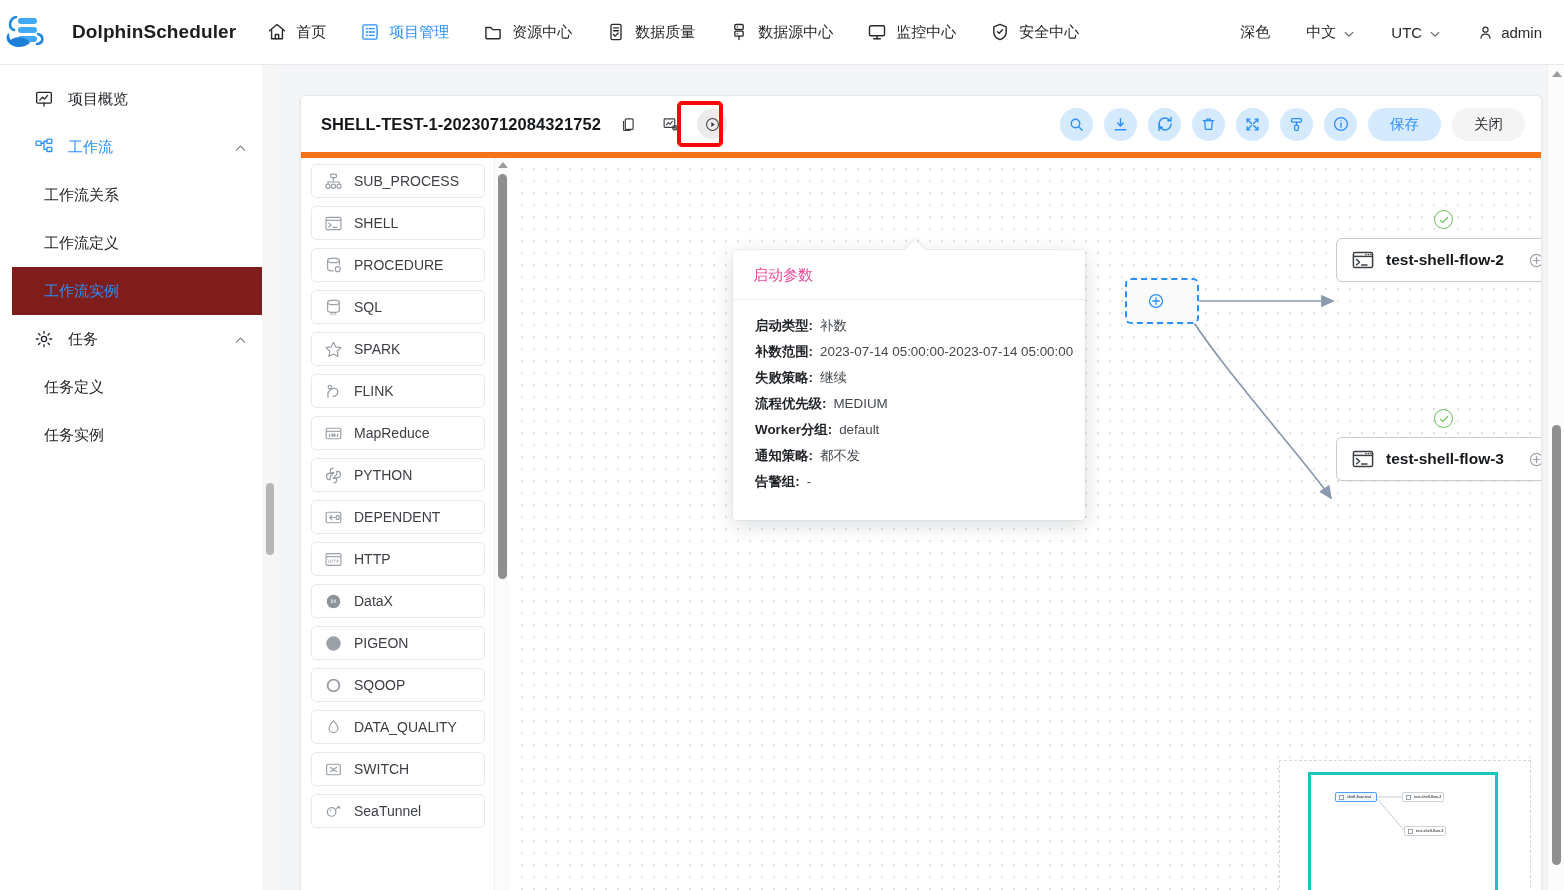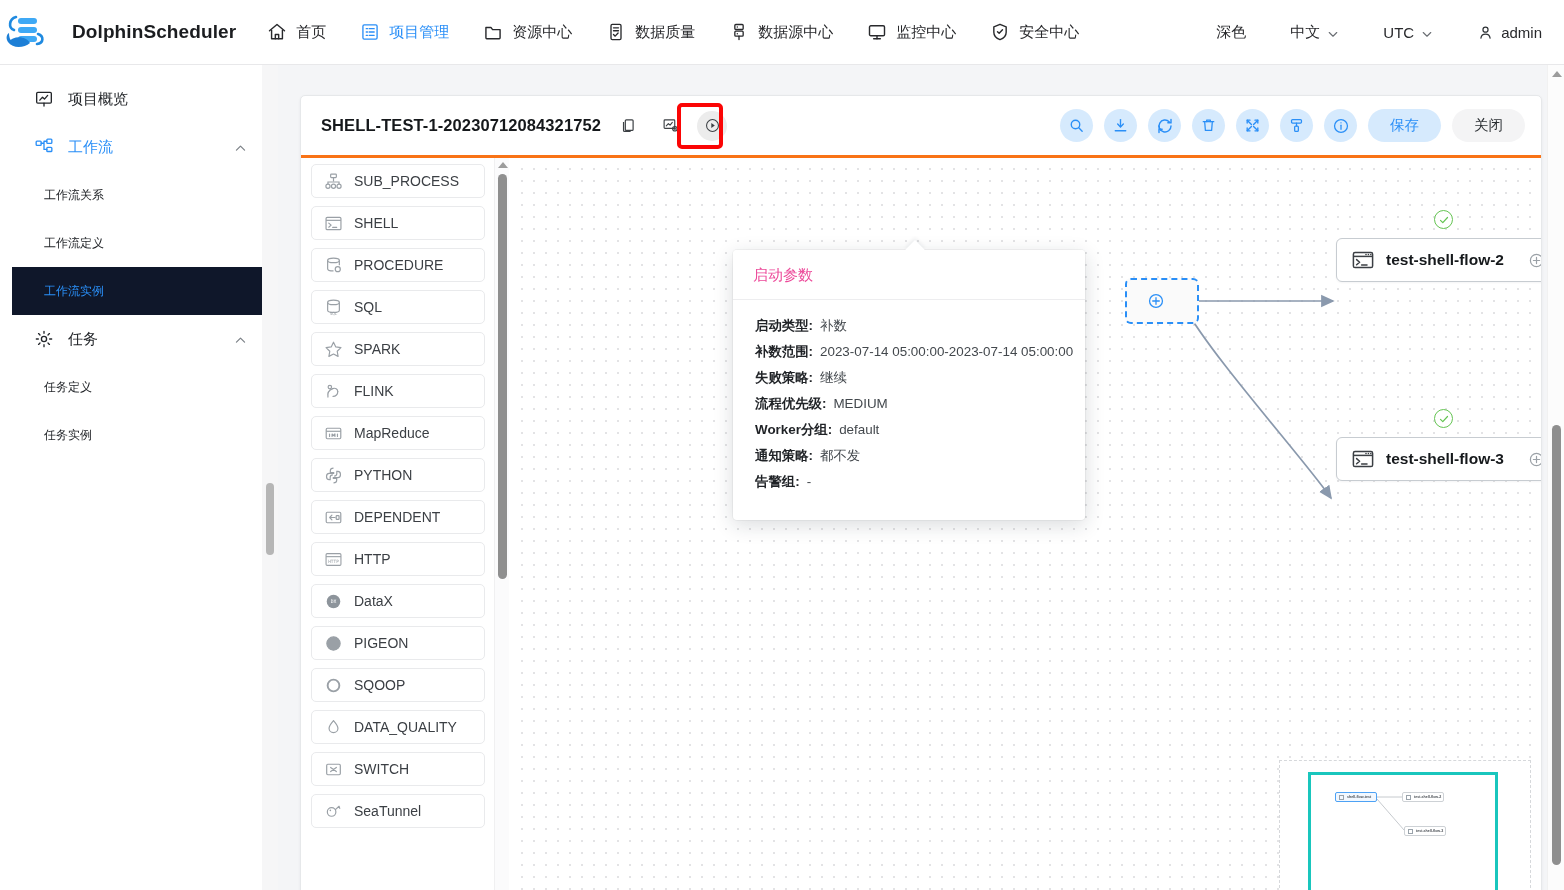--- a/index.html
+++ b/index.html
@@ -26,21 +26,21 @@
   .nav { display: flex; align-items: center; height: 65px; }
   .nav-item {
     display: flex; align-items: center; gap: 9px;
     padding: 0 17px; height: 65px; cursor: pointer;
     font-size: 15px; color: #28292c; white-space: nowrap;
   }
   .nav-item .ni-icon { width: 20px; height: 20px; display: block; flex: none; }
   .nav-item.active { color: #2a8ff7; }
   .nav-item.active .ni-icon { color: #2a8ff7; }
 
-  .topright { margin-left: auto; display: flex; align-items: center; gap: 16px; padding-right: 8px; }
+  .topright { margin-left: auto; display: flex; align-items: center; gap: 8px; padding-right: 8px; }
   .tr-item {
     display: flex; align-items: center; gap: 7px;
     padding: 0 14px; height: 65px; font-size: 15px; color: #28292c; cursor: pointer;
     white-space: nowrap;
   }
   .caret { width: 12px; height: 12px; display:block; color: #6b6f74; }
 
   
   .sidebar {
     position: absolute; top: 65px; left: 12px; width: 262px; height: 825px;
@@ -48,23 +48,23 @@
   }
   .side-row {
     display: flex; align-items: center; height: 48px; cursor: pointer;
     font-size: 15px; color: #23262a; position: relative;
   }
   .side-row .s-icon { width: 20px; height: 20px; margin-left: 22px; margin-right: 14px; flex: none; }
   .side-row.group-active { color: #2a8ff7; }
   .side-row .s-arrow { position: absolute; right: 26px; width: 13px; height: 13px; color: #7c8187; }
   .side-sub {
     display: flex; align-items: center; height: 48px; padding-left: 32px;
-    font-size: 12px; color: #23262a; cursor: pointer;
-  }
-  .side-sub.sel { background: #0f172a; color: #2a8ff7; }
+    font-size: 15px; color: #23262a; cursor: pointer;
+  }
+  .side-sub.sel { background: #7f1d1d; color: #2a8ff7; }
   .side-pad { height: 10px; }
 
   
   .browser-scroll {
     position: absolute; left: 262px; top: 65px; width: 16px; height: 825px;
     background: #f6f6f7; z-index: 40;
   }
   .browser-scroll .thumb {
     position: absolute; left: 4px; top: 418px; width: 8px; height: 72px;
     background: #b6b6b6; border-radius: 4px;
@@ -74,21 +74,21 @@
   .content {
     position: absolute; top: 65px; left: 278px; width: 1286px; height: 825px;
     background: #f4f5f7; overflow: hidden;
   }
   .editor-shell {
     position: absolute; left: 22px; top: 30px; width: 1242px; height: 820px;
     background: #fff; border: 1px solid #e6e8ea; border-radius: 5px;
     box-shadow: 0 1px 3px rgba(20,30,45,.06);
   }
   .editor-head {
-    position: relative; height: 62px; border-bottom: 3px solid #f97316;
+    position: relative; height: 62px; border-bottom: 6px solid #f97316;
     display: flex; align-items: center; padding: 0 12px 0 20px;
   }
   .wf-title { font-size: 16.5px; font-weight: 700; color: #15181b; letter-spacing: .1px; }
   .head-icon-btn {
     width: 30px; height: 30px; margin-left: 12px; border-radius: 50%;
     display: flex; align-items: center; justify-content: center; cursor: pointer;
     color: #3c4044;
   }
   .head-icon-btn.hovered { background: #ececec; }
   .hl-ring {

